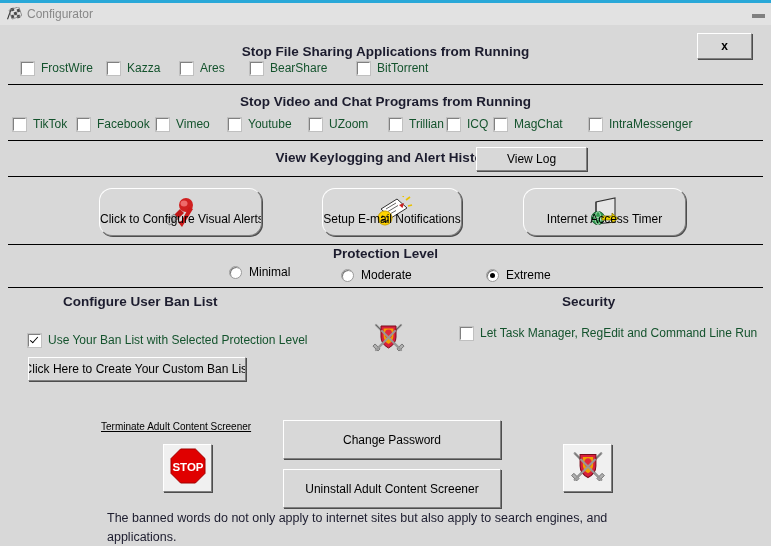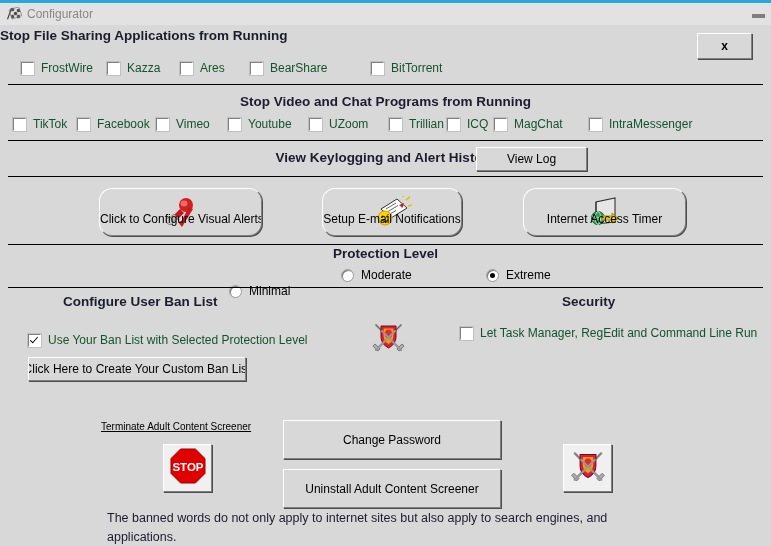--- a/index.html
+++ b/index.html
@@ -240,21 +240,21 @@
           <rect x="4.4" y="1.2" width="10.2" height="9.4" transform="rotate(-20 9.5 6)"></rect>
         </g>
       </svg>
     </span>
     <span class="title-text">Configurator</span>
     <span class="min-btn">
         <i></i>
       </span>
   </div>
 
-  <div class="hdr" style="top:28px; left:0; width:771px; ">Stop File Sharing Applications from Running</div>
+  <div class="hdr" style="top:44px; left:0; width:771px; text-align:center;">Stop File Sharing Applications from Running</div>
 
   <div class="btn" style="left:697px; top:33px; width:55px; height:26px;">
     <span style="font-weight:bold;">x</span>
   </div>
 
   <div class="cb" style="left:21px; top:61px;">
     <span class="box"></span>
     <span class="txt">FrostWire</span>
   </div>
   <div class="cb" style="left:107px; top:61px;">
@@ -262,21 +262,21 @@
     <span class="txt">Kazza</span>
   </div>
   <div class="cb" style="left:180px; top:61px;">
     <span class="box"></span>
     <span class="txt">Ares</span>
   </div>
   <div class="cb" style="left:250px; top:61px;">
     <span class="box"></span>
     <span class="txt">BearShare</span>
   </div>
-  <div class="cb" style="left:341px; top:61px;padding-left:30px;">
+  <div class="cb" style="left:327px; top:61px;padding-left:30px;">
     <span class="box"></span>
     <span class="txt">BitTorrent</span>
   </div>
 
   <div class="hr" style="top:84px;"></div>
 
   <div class="hdr" style="top:94px; left:0; width:771px; text-align:center;">Stop Video and Chat Programs from Running</div>
 
   <div class="cb" style="left:13px; top:117px;">
     <span class="box"></span>
@@ -373,21 +373,21 @@
         <path d="M11 24 Q14 27 17.2 24" stroke="#222" stroke-width="1.1" fill="none"></path>
       </svg>
     </span>
     <span class="cap">Setup E-mail Notifications</span>
   </div>
 
   <div class="hr" style="top:244px;"></div>
 
   <div class="hdr" style="top:246px; left:0; width:771px; text-align:center;">Protection Level</div>
 
-  <div class="rb" style="left:229px; top:284px;">
+  <div class="rb" style="left:229px; top:265px;">
     <span class="dot"></span>
     <span class="txt">Minimal</span>
   </div>
   <div class="rb" style="left:341px; top:268px;">
     <span class="dot"></span>
     <span class="txt">Moderate</span>
   </div>
   <div class="rb on" style="left:486px; top:268px;">
     <span class="dot"></span>
     <span class="txt">Extreme</span>

